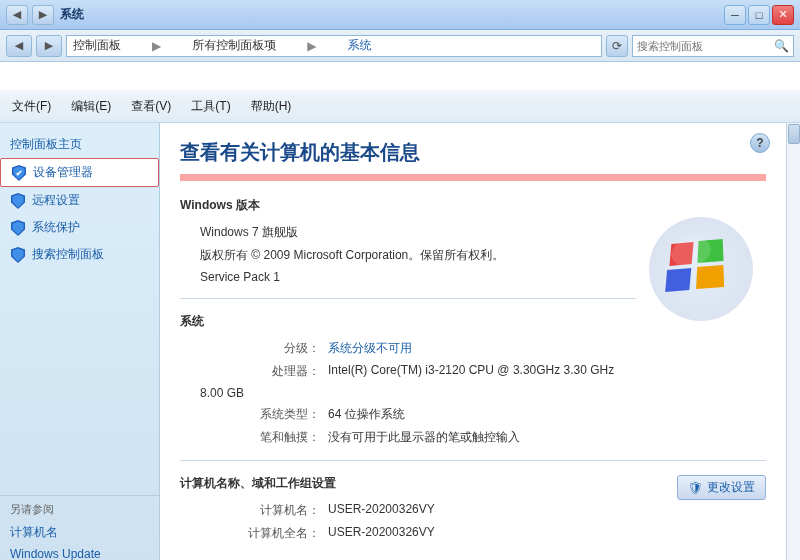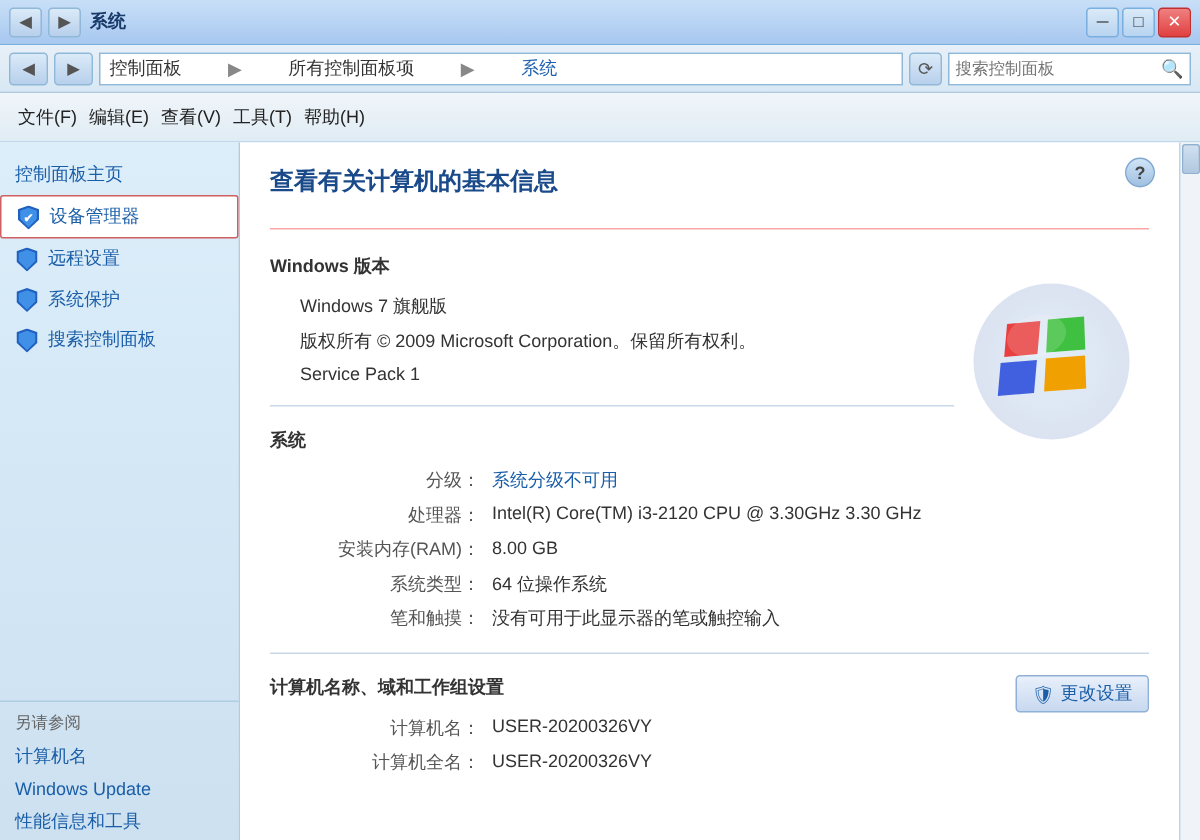--- a/index.html
+++ b/index.html
@@ -130,22 +130,23 @@
       color: #666;
     }
 
     
     .menu-bar {
       height: 22px;
       background: linear-gradient(to bottom, #f0f5fa, #e0ecf4);
       display: flex;
       align-items: center;
       padding: 16px 8px;
-      gap: 0;
+      gap: 12px;
       border-bottom: 1px solid #c0d8ec;
+      margin-top: 28px;
     }
     .menu-item {
       font-size: 12px;
       color: #222;
       cursor: pointer;
       padding: 2px 4px;
     }
 
     
     .main-layout {
@@ -207,26 +208,26 @@
 
     
     .content {
       flex: 1;
       background: white;
       padding: 16px 20px;
       overflow-y: auto;
     }
 
     .page-title {
-      font-size: 16px;
+      font-size: 20px;
       color: #1a4a8a;
       font-weight: bold;
       margin-bottom: 16px;
-      padding-bottom: 20px;
-      border-bottom: 1px solid #fca5a5;
+      padding-bottom: 8px;
+      border-bottom: 7px solid #fca5a5;
     }
 
     .section-heading {
       font-size: 12px;
       font-weight: bold;
       color: #333;
       margin-bottom: 10px;
     }
 
     .info-row {
@@ -438,21 +439,20 @@
       <div class="indent">
         <div class="info-row">
           <span class="info-label" style="min-width:120px;">分级：</span>
           <a class="info-value link">系统分级不可用</a>
         </div>
         <div class="info-row">
           <span class="info-label" style="min-width:120px;">处理器：</span>
           <span class="info-value">Intel(R) Core(TM) i3-2120 CPU @ 3.30GHz   3.30 GHz</span>
         </div>
         <div class="info-row">
-          <span class="info-label" style="min-width:120px;">安装内存(RAM)：</span>
           <span class="info-value">8.00 GB</span>
         </div>
         <div class="info-row">
           <span class="info-label" style="min-width:120px;">系统类型：</span>
           <span class="info-value">64 位操作系统</span>
         </div>
         <div class="info-row">
           <span class="info-label" style="min-width:120px;">笔和触摸：</span>
           <span class="info-value">没有可用于此显示器的笔或触控输入</span>
         </div>

